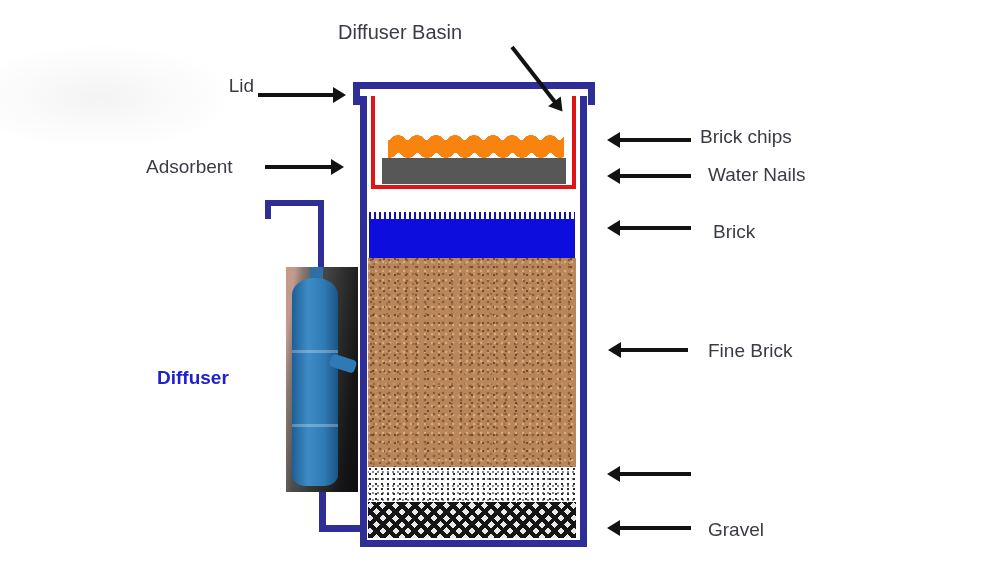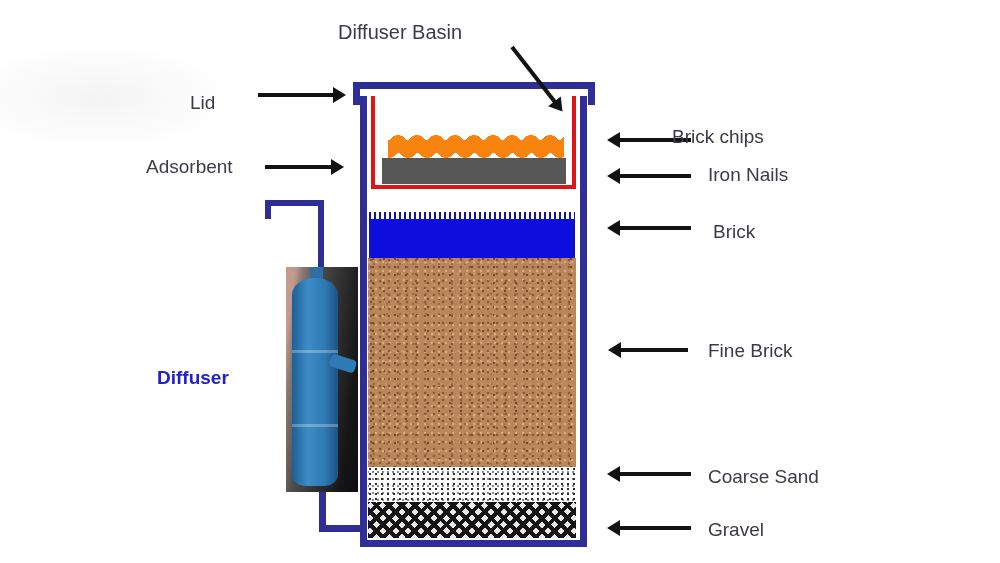--- a/index.html
+++ b/index.html
@@ -149,23 +149,22 @@
   <div class="arr arr-left" style="left:607px;top:466px;width:84px">
       <i class="head"></i>
       <i class="bar"></i>
     </div>
   <div class="arr arr-left" style="left:607px;top:520px;width:84px">
       <i class="head"></i>
       <i class="bar"></i>
     </div>
 
   <div class="lbl lbl-title" style="left:338px;top:21px">Diffuser Basin</div>
-  <div class="lbl" style="left:190px;top:92px;width:64px;text-align:left">Lid</div>
+  <div class="lbl" style="left:190px;top:75px;width:64px;text-align:right">Lid</div>
   <div class="lbl" style="left:146px;top:156px">Adsorbent</div>
   <div class="lbl lbl-adsorbent" style="left:157px;top:367px">Diffuser</div>
-  <div class="lbl" style="left:672px;top:126px">Brick chips</div>
-  <div class="lbl" style="left:708px;top:164px">Iron Nails</div>
+  <div class="lbl" style="left:700px;top:126px">Brick chips</div>
+  <div class="lbl" style="left:708px;top:164px">Water Nails</div>
   <div class="lbl" style="left:713px;top:221px">Brick</div>
   <div class="lbl" style="left:708px;top:340px">Fine Brick</div>
-  <div class="lbl" style="left:708px;top:466px">Coarse Sand</div>
   <div class="lbl" style="left:708px;top:519px">Gravel</div>
 
 </div>
 
 </body></html>

